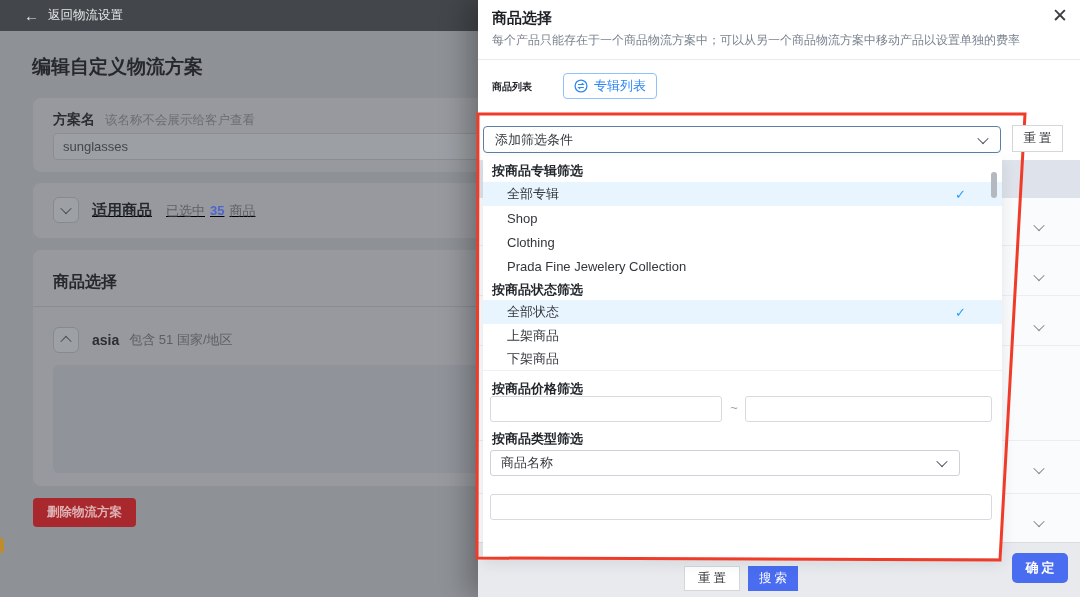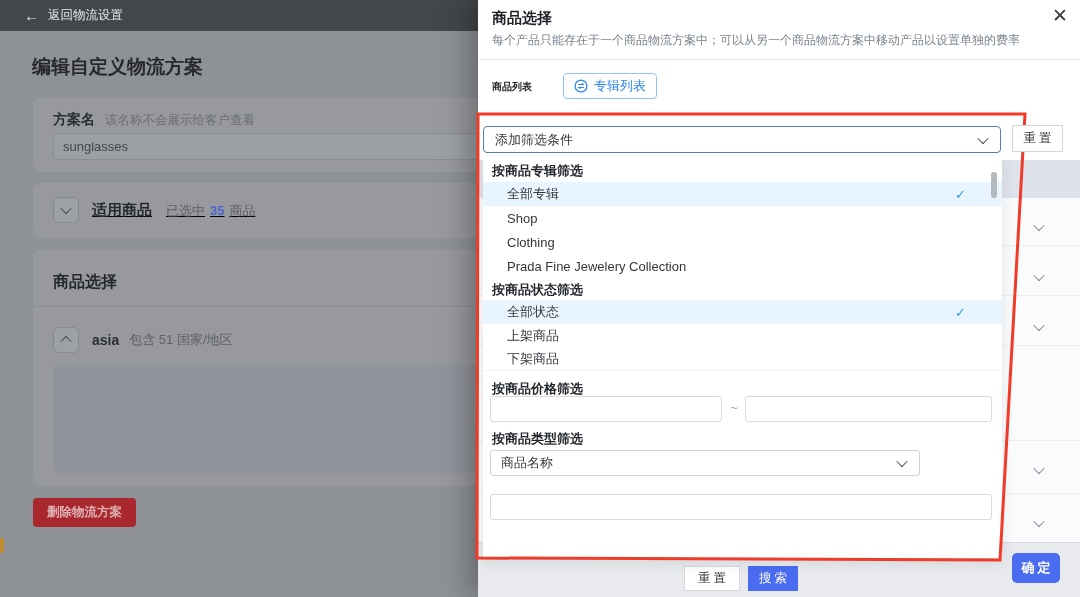--- a/index.html
+++ b/index.html
@@ -51,38 +51,38 @@
   .tbl-rows{left:0;top:198px;width:602px;height:344px;background:#fafbfc;}
   .tbl-head{left:0;top:160px;width:602px;height:38px;background:#dee2ea;}
   .sep{left:0;width:602px;height:1px;background:#ecedf0;}
   .rowchev{left:557px;width:12px;height:12px;color:#82888f;cursor:pointer;}
   .d-footer{left:0;top:542px;width:602px;height:55px;background:#e8eaee;border-top:1px solid #d9dce1;box-sizing:border-box;}
   .btn{border-radius:0;font-size:12.5px;font-family:inherit;cursor:pointer;letter-spacing:3px;text-indent:3px;display:flex;align-items:center;justify-content:center;box-sizing:border-box;}
   .btn.ghost{background:#fff;border:1px solid #d3d7dc;color:#33373c;}
   .btn.blue{background:var(--accent-blue);border:none;color:#fff;}
   .reset-bottom{left:206px;top:566px;width:56px;height:25px;}
   .search-bottom{left:270px;top:566px;width:50px;height:25px;}
-  .confirm-btn{left:534px;top:553px;width:48px;height:30px;border-radius:5px;font-weight:bold;z-index:40;font-size:13px;}
+  .confirm-btn{left:534px;top:553px;width:56px;height:30px;border-radius:5px;font-weight:bold;z-index:40;font-size:13px;}
   .reset-top{left:534px;top:125px;width:51px;height:27px;z-index:40;}
   
   .filter-select{left:5px;top:126px;width:518px;height:27px;background:#fff;border:1.5px solid var(--select-border);border-radius:4px;z-index:20;display:flex;align-items:center;cursor:pointer;box-sizing:border-box;}
   .filter-select .txt{margin-left:11px;font-size:13px;color:#34383d;}
   .filter-select .chev,.type-select .chev{position:absolute;right:13px;color:#4a4f56;}
   .panel{left:5px;top:156px;width:519px;height:402px;background:#fff;z-index:20;box-shadow:0 5px 14px rgba(31,35,41,.10);}
   .list{position:absolute;left:0;top:0;width:100%;height:215px;border-bottom:1px solid #eef0f2;box-sizing:border-box;}
   .lrow{position:absolute;left:0;width:100%;height:24px;display:flex;align-items:center;box-sizing:border-box;font-size:13px;color:#33373c;cursor:pointer;}
   .lrow.head{font-weight:bold;color:#23272c;padding-left:9px;cursor:default;height:23px;}
   .lrow.item{padding-left:24px;}
   .lrow.sel{background:var(--selected-row-bg);}
   .lrow .ck{position:absolute;right:36px;color:#2f9bf5;font-size:13px;font-weight:bold;}
   .thumb{position:absolute;right:5px;top:16px;width:6px;height:26px;background:#b4b8bf;border-radius:3px;cursor:pointer;}
   .p-label{position:absolute;left:9px;font-size:13px;font-weight:bold;color:#23272c;}
   .p-input{position:absolute;height:26px;border:1px solid #d7dadf;border-radius:3px;box-sizing:border-box;background:#fff;font-family:inherit;font-size:13px;padding:0 8px;color:#34383d;}
   .tilde{position:absolute;left:243px;top:244px;width:16px;text-align:center;color:#9aa0a8;font-size:13px;}
-  .type-select{position:absolute;left:7px;top:294px;width:430px;height:26px;border:1px solid #cfd3d9;border-radius:3px;display:flex;align-items:center;cursor:pointer;box-sizing:border-box;}
+  .type-select{position:absolute;left:7px;top:294px;width:470px;height:26px;border:1px solid #cfd3d9;border-radius:3px;display:flex;align-items:center;cursor:pointer;box-sizing:border-box;}
   .type-select .txt{margin-left:10px;font-size:13px;color:#34383d;}
   .red-anno{left:0;top:0;width:1080px;height:597px;z-index:30;pointer-events:none;}
 </style>
 </head>
 <body>
 
 <div class="stage">
 
   <div class="abs topbar">
     <div class="back">

